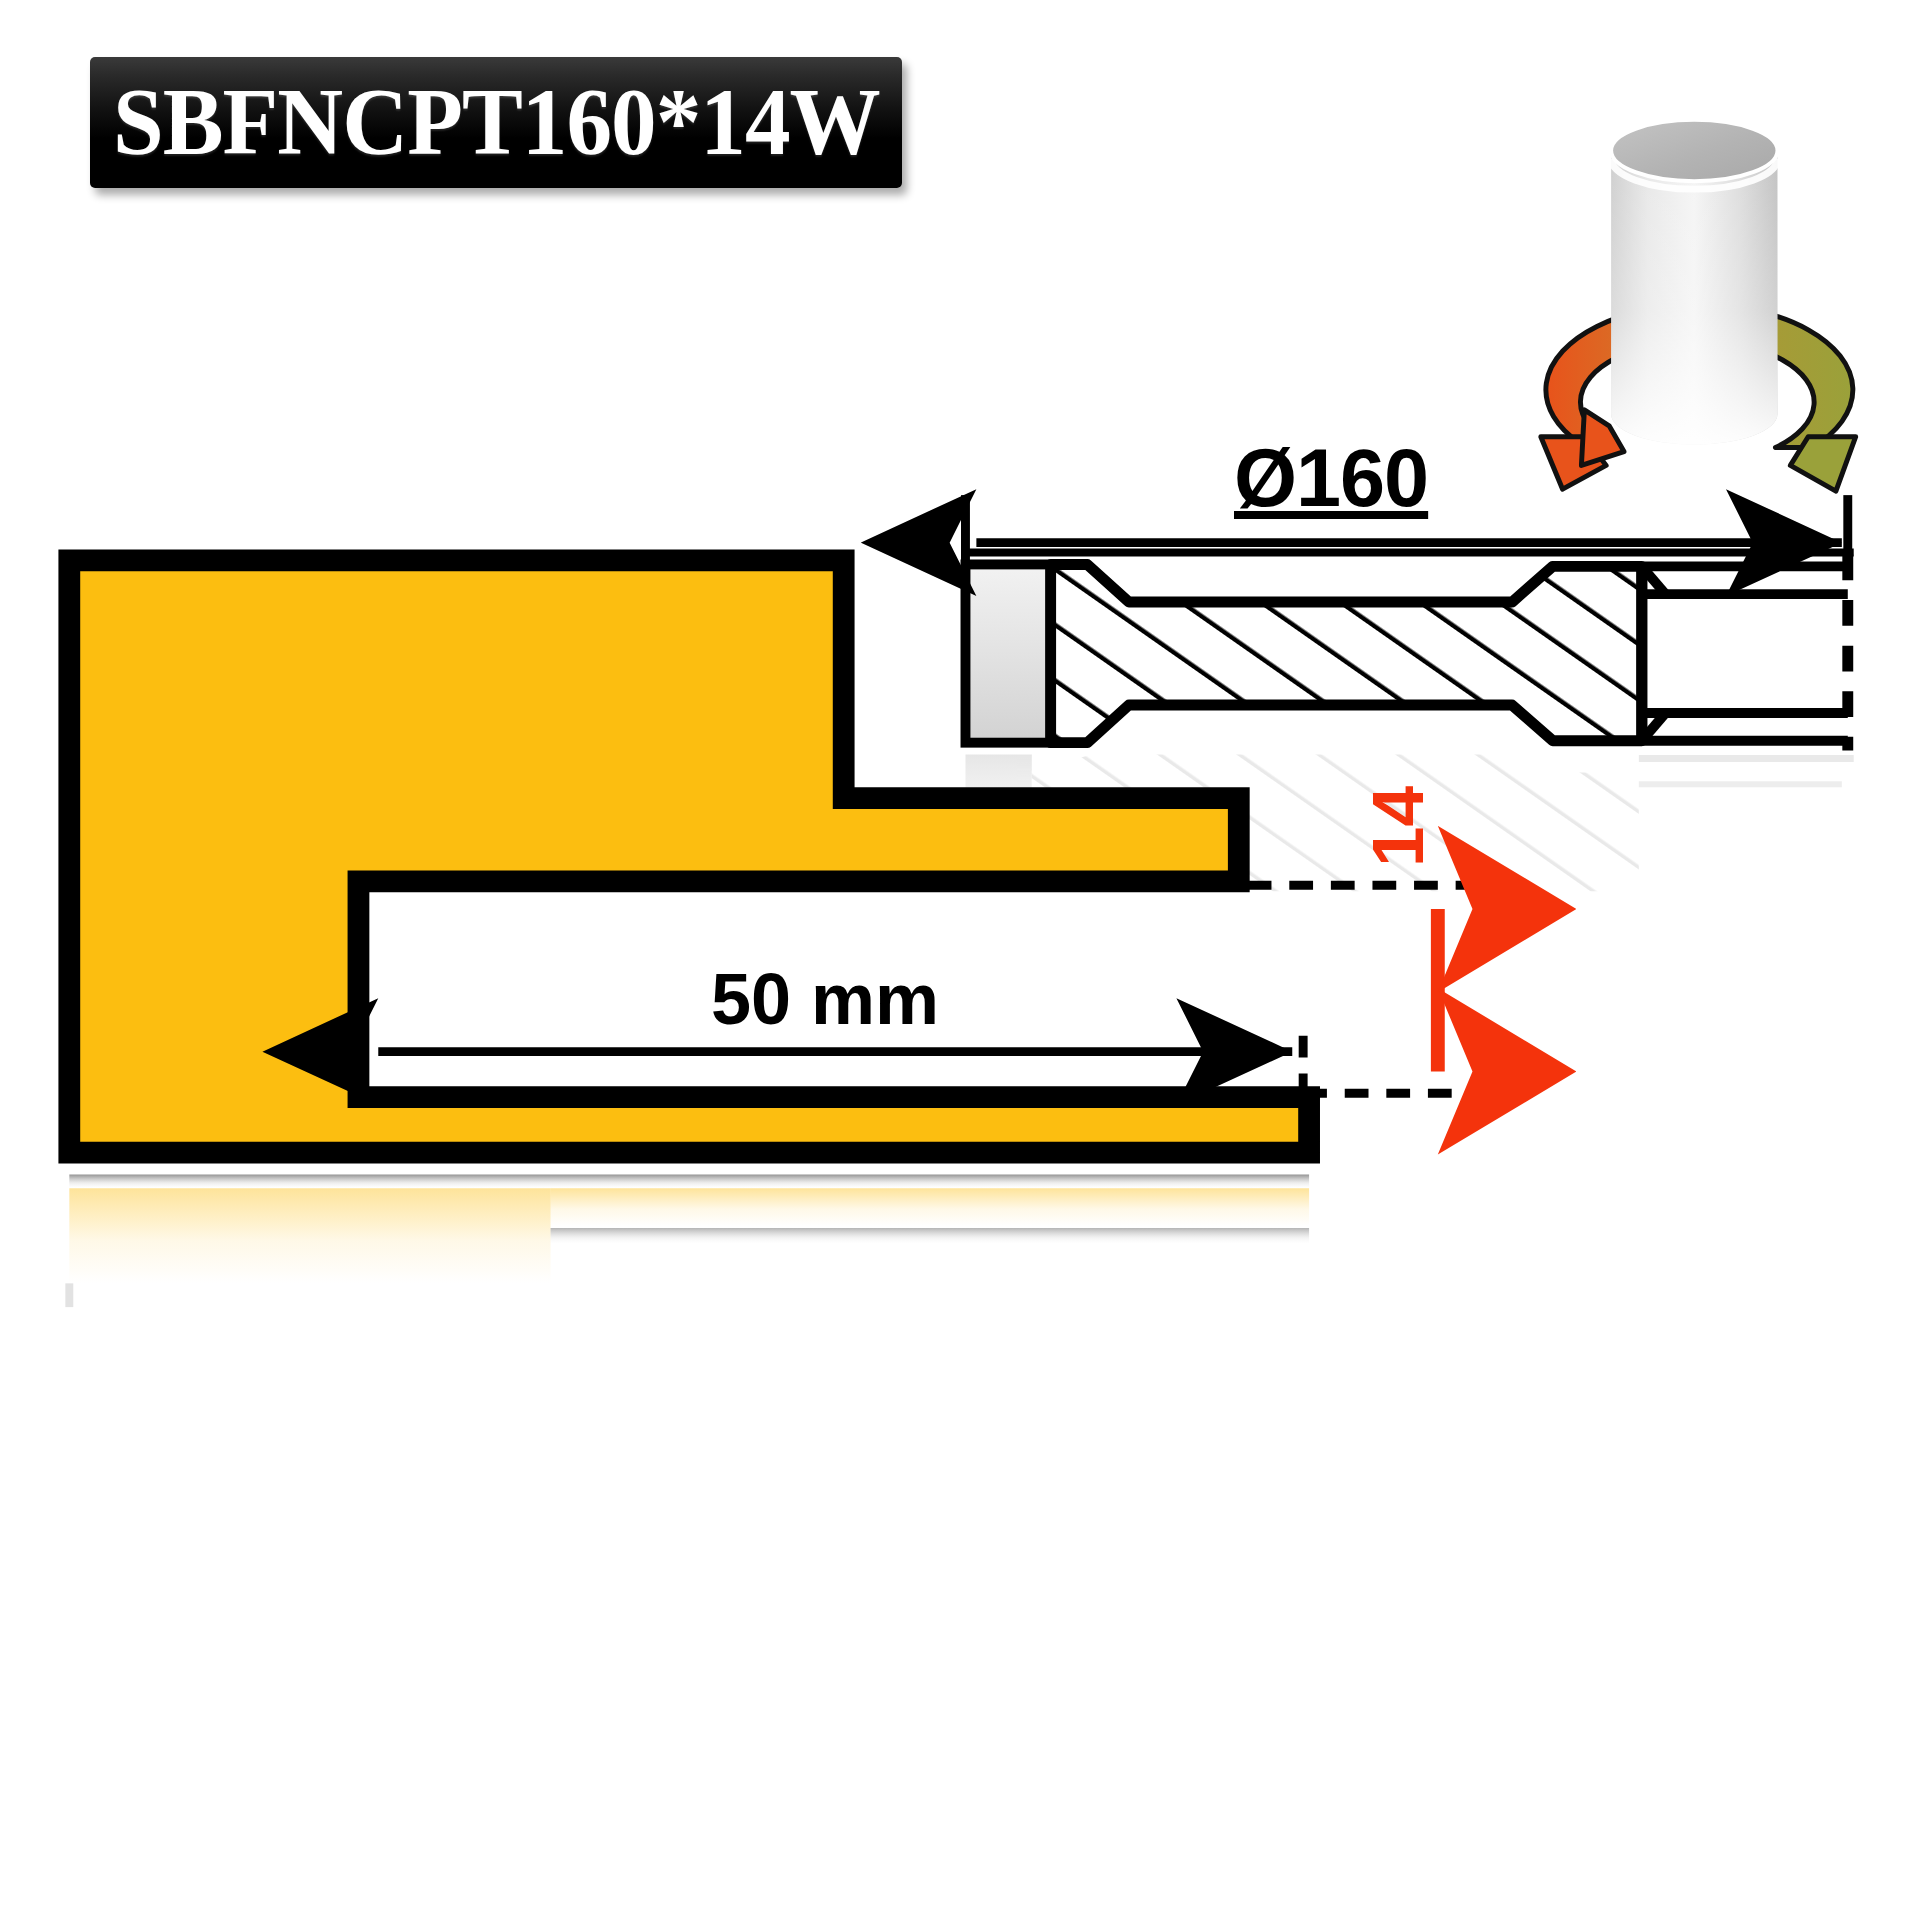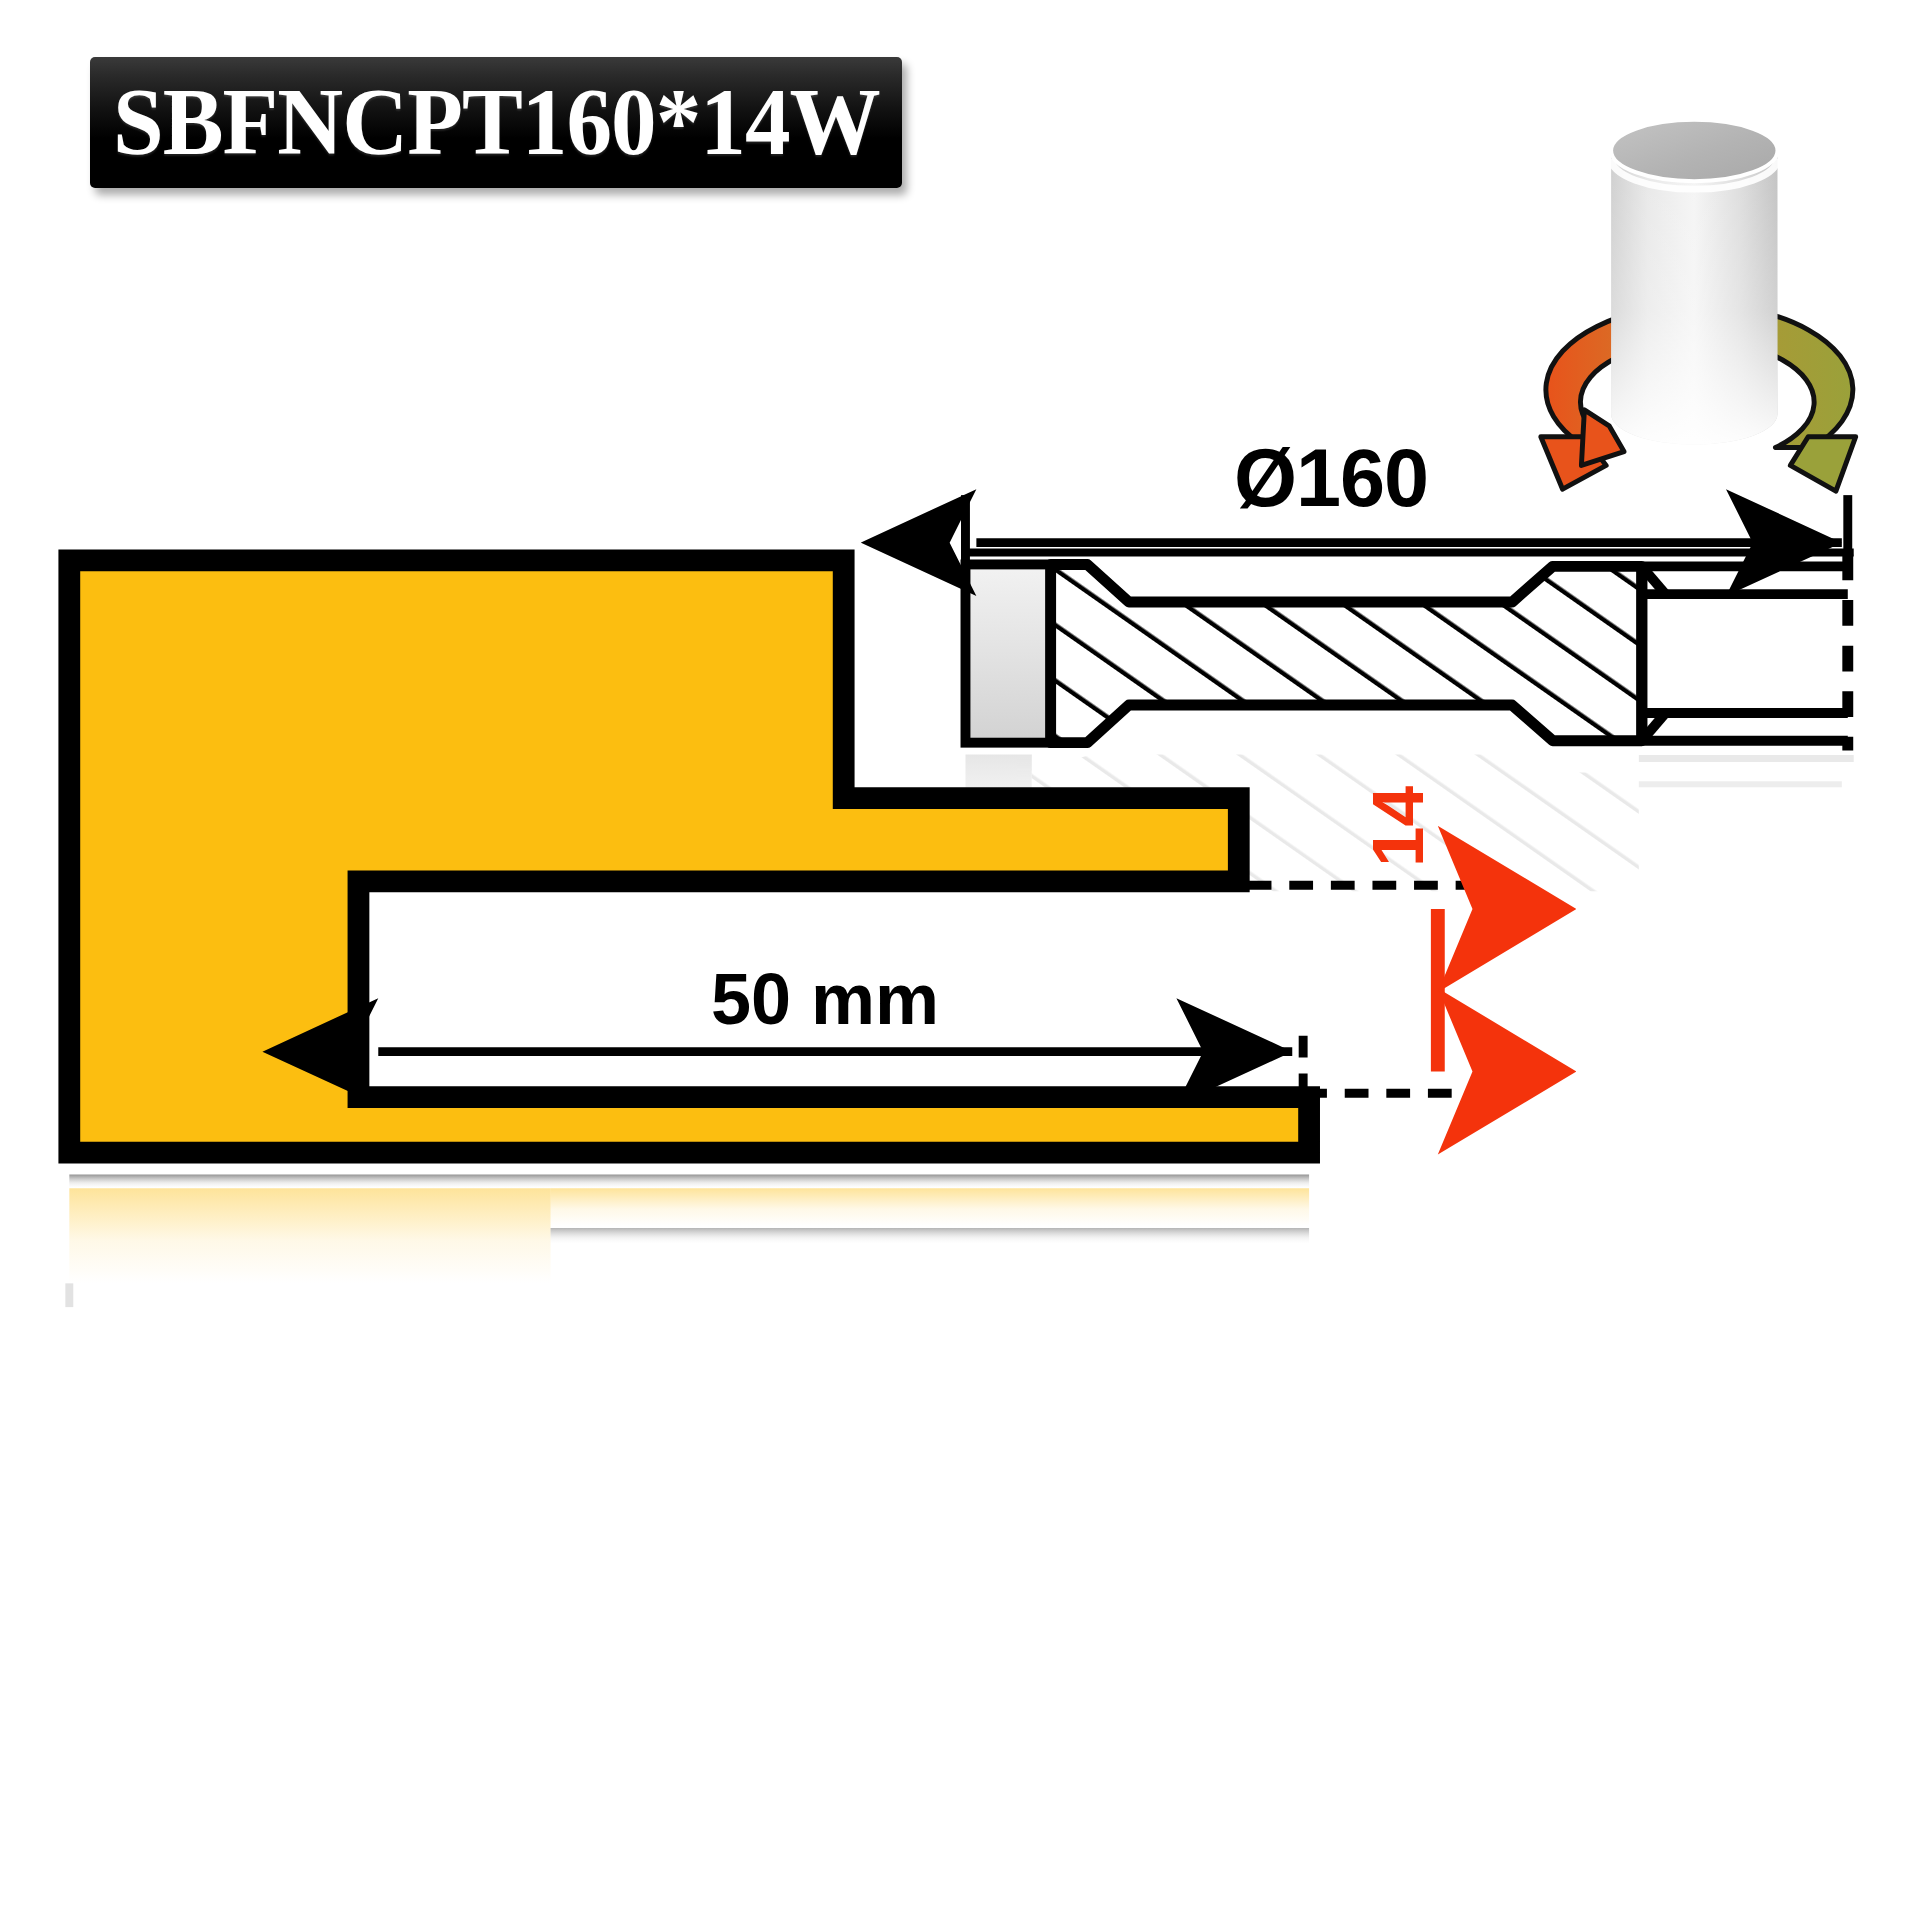--- a/index.html
+++ b/index.html
@@ -70,20 +70,21 @@
     font-family: "Liberation Sans", sans-serif;
     font-weight: bold;
     white-space: nowrap;
     color: #000000;
   }
   #label-diameter {
     left: 1234px;
     top: 432px;
     font-size: 81px;
     letter-spacing: -1px;
+    text-decoration: underline;
   }
   #label-length {
     left: 711px;
     top: 958px;
     font-size: 72px;
     letter-spacing: 0px;
   }
   #label-thickness {
     left: 1356px;
     top: 867px;

